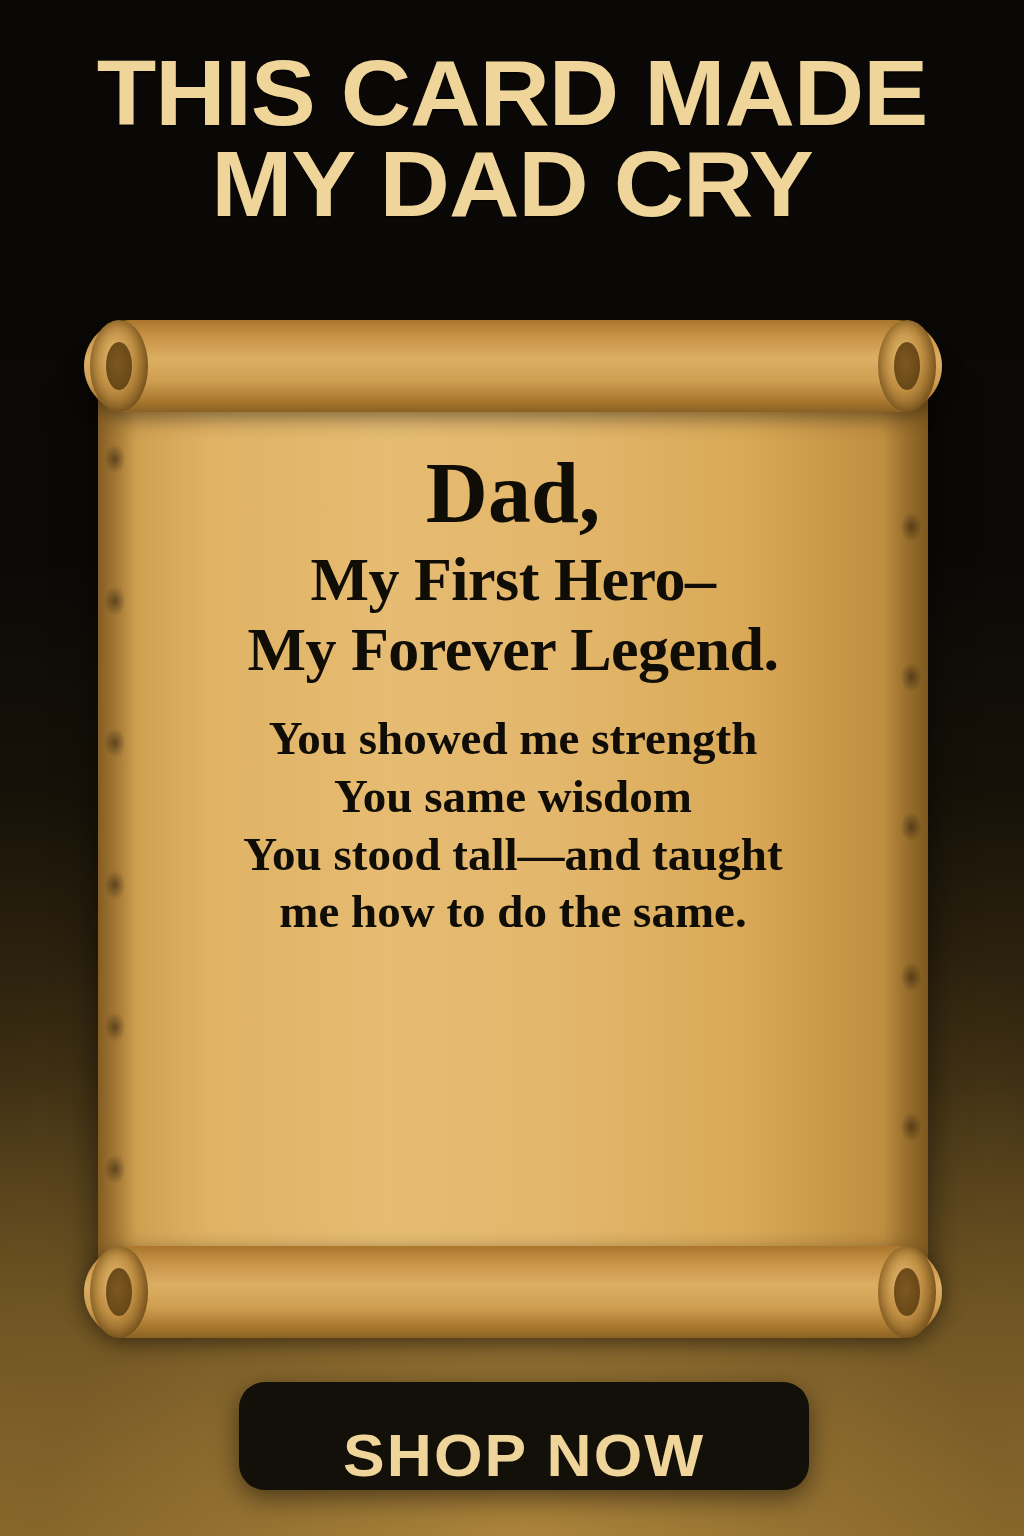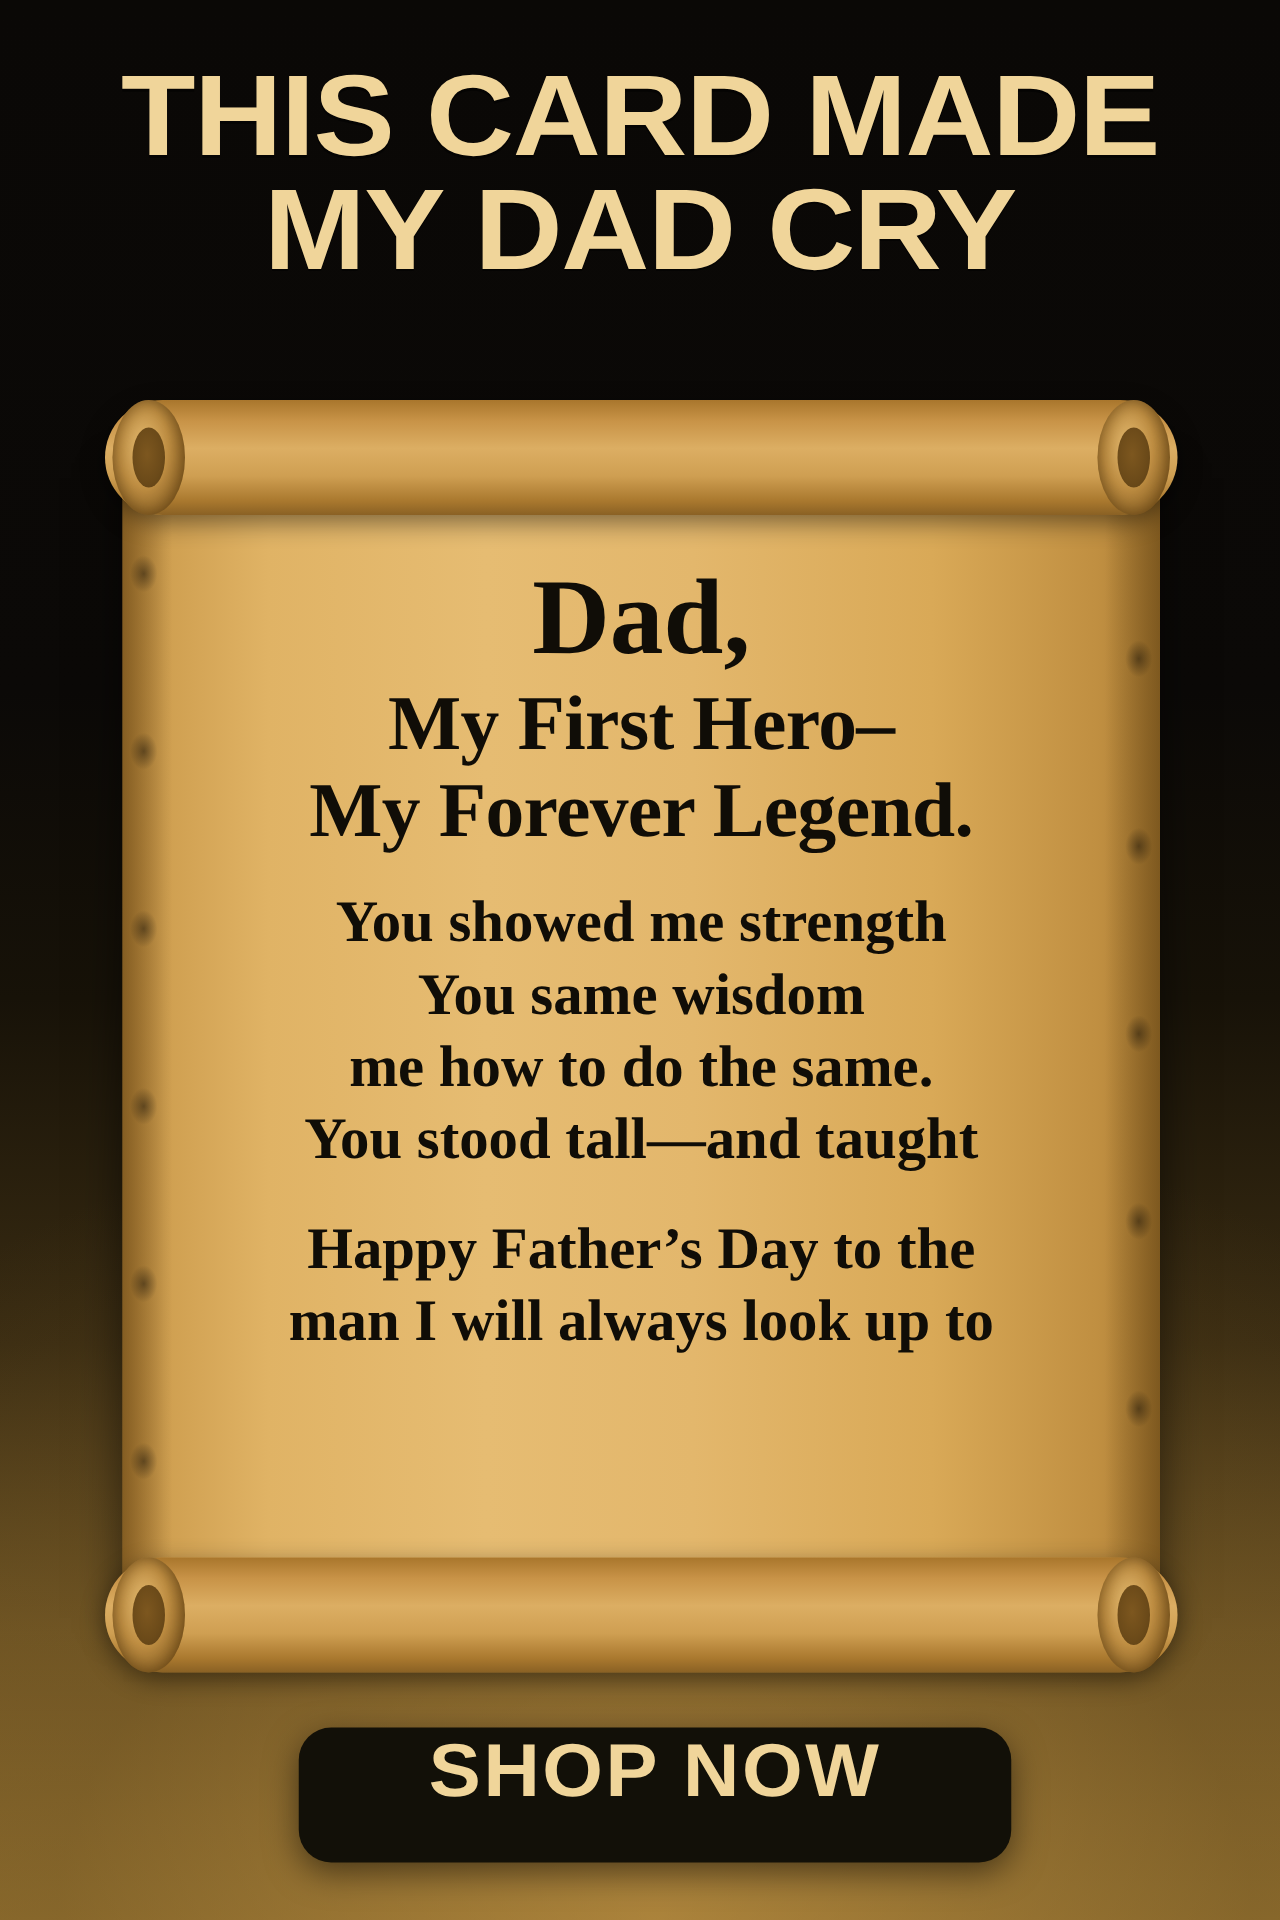--- a/index.html
+++ b/index.html
@@ -172,21 +172,21 @@
   .cta {
     position: absolute;
     left: 50%;
     transform: translateX(-50%);
     bottom: 46px;
     width: 570px;
     height: 108px;
     background: #121008;
     border-radius: 26px;
     display: flex;
-    align-items: flex-start;
+    align-items: flex-end;
     justify-content: center;
     box-shadow: 0 8px 26px rgba(0,0,0,0.5);
     cursor: pointer;
   }
   .cta span {
     color: #f0d59a;
     font-family: "Liberation Sans", sans-serif;
     font-weight: bold;
     font-size: 60px;
     letter-spacing: 2px;
@@ -224,26 +224,22 @@
 
       <div class="scroll-text">
         <div class="t-dad">Dad,</div>
         <div class="t-sub">
           <div>My First Hero–</div>
           <div>My Forever Legend.</div>
         </div>
         <div class="t-body">
           <div>You showed me strength</div>
           <div>You same wisdom</div>
+          <div>You stood tall—and taught</div>
           <div>me how to do the same.</div>
-          <div>You stood tall—and taught</div>
-        </div>
-        <div class="t-close">
-          <div>Happy Father’s Day to the</div>
-          <div>man I will always look up to</div>
         </div>
       </div>
     </div>
 
     <div class="roll top">
       <div class="roll-cap l">
           <div class="inner"></div>
         </div>
       <div class="roll-cap r">
           <div class="inner"></div>

